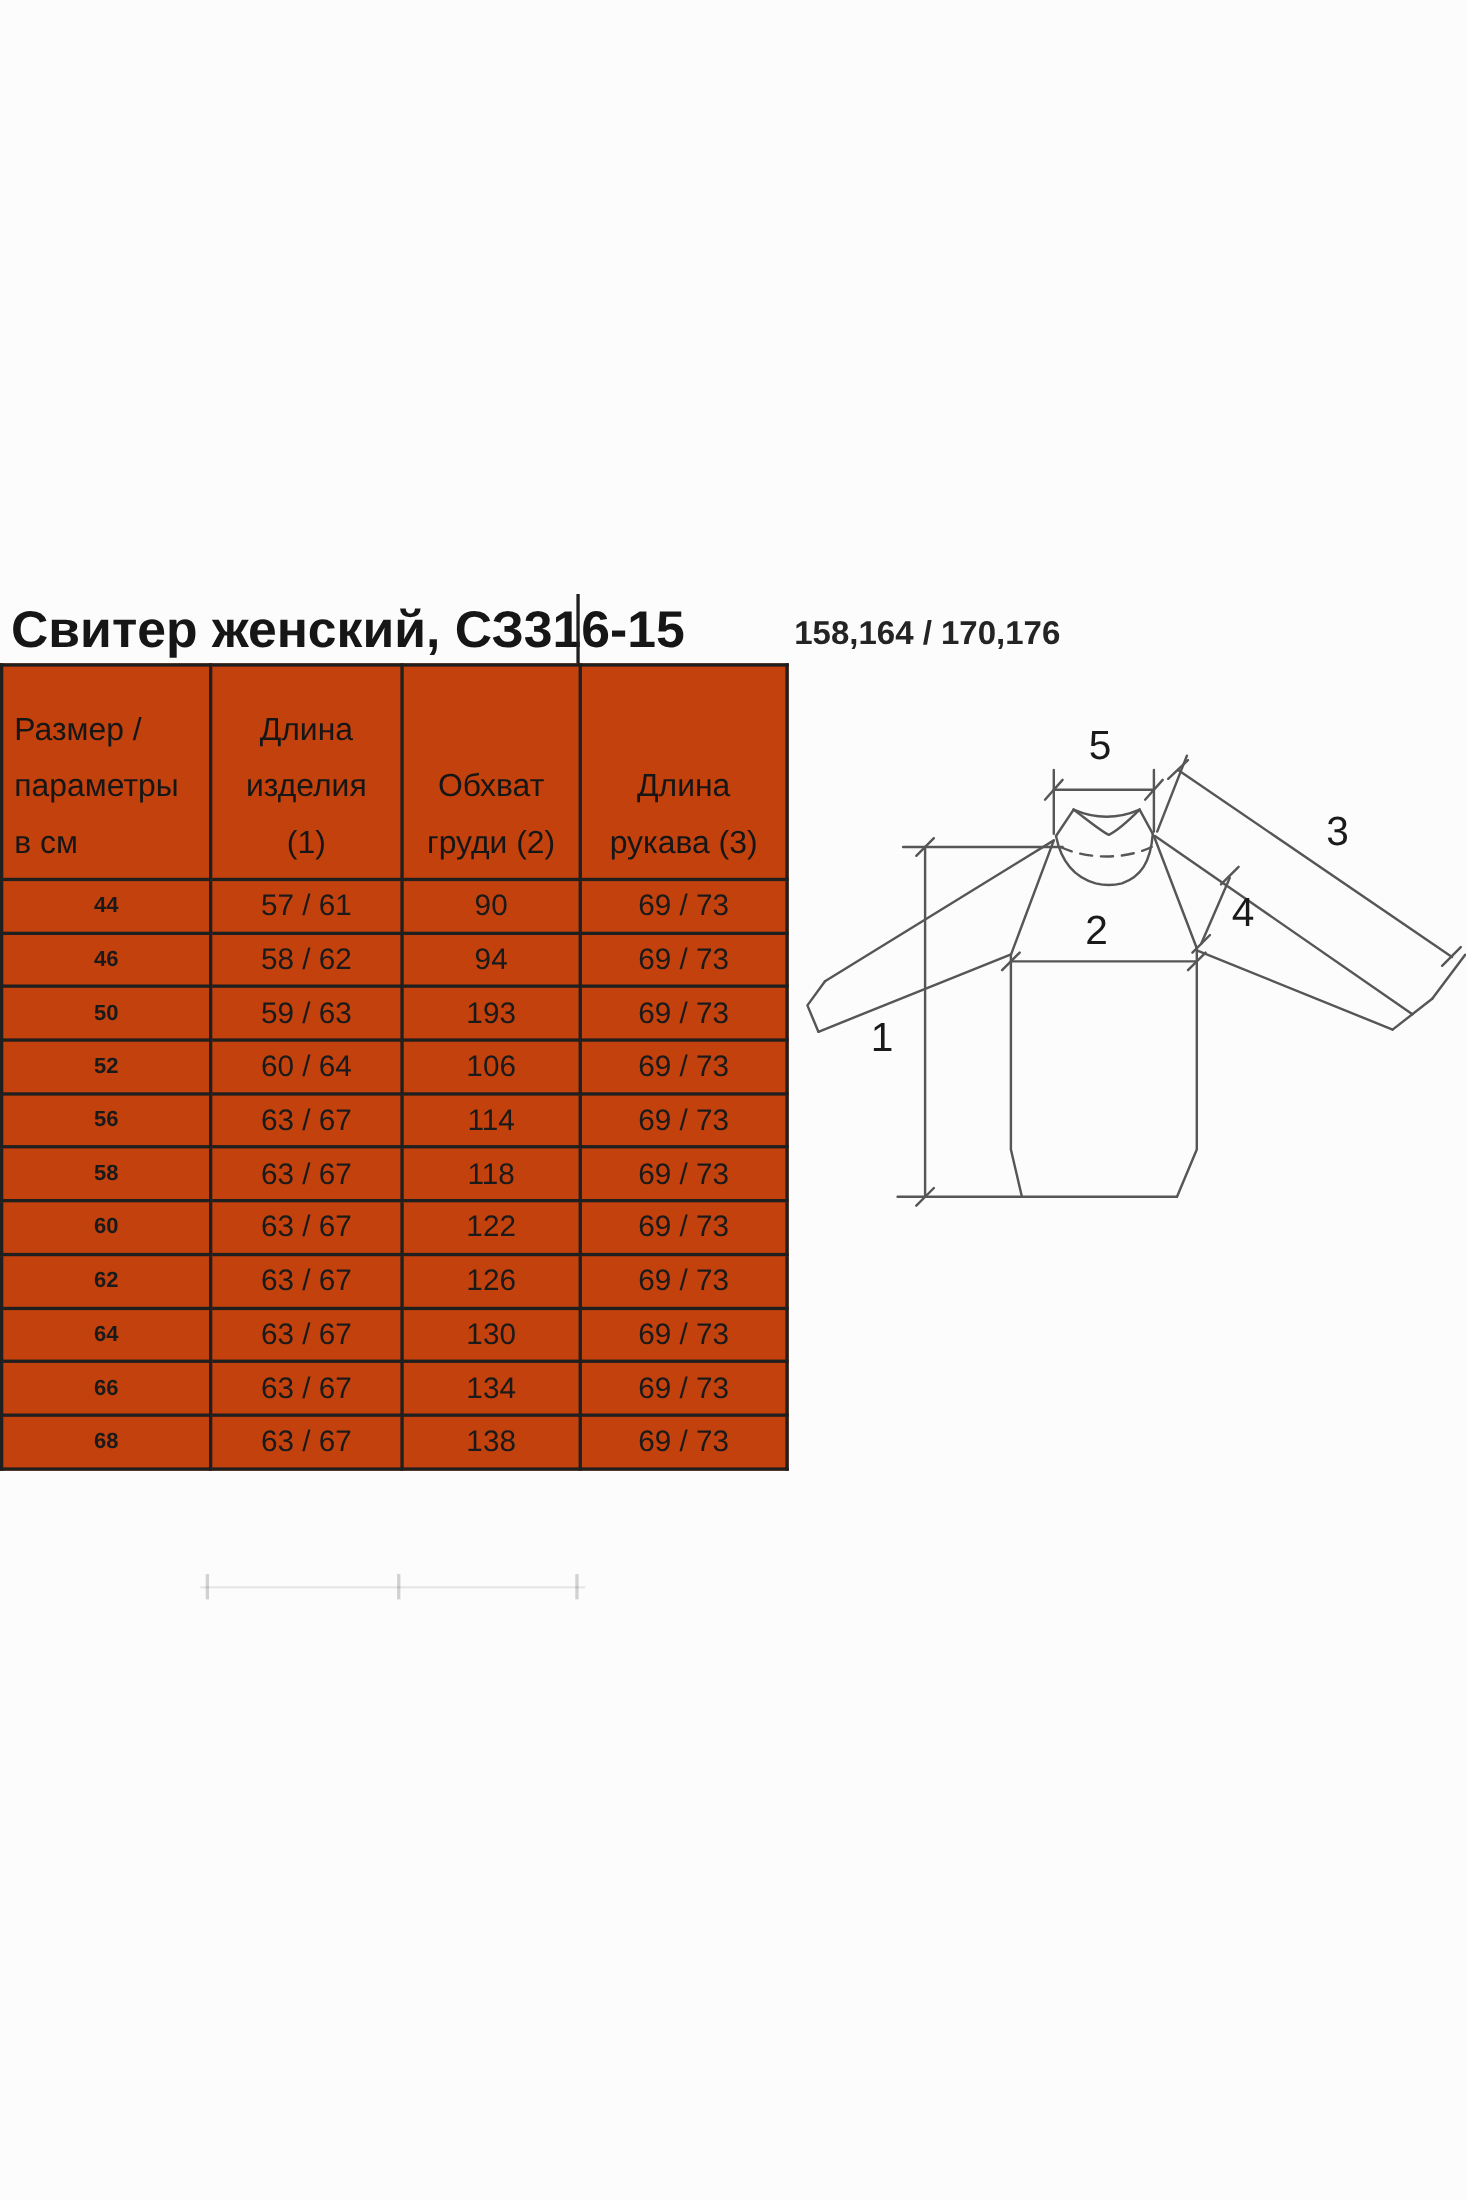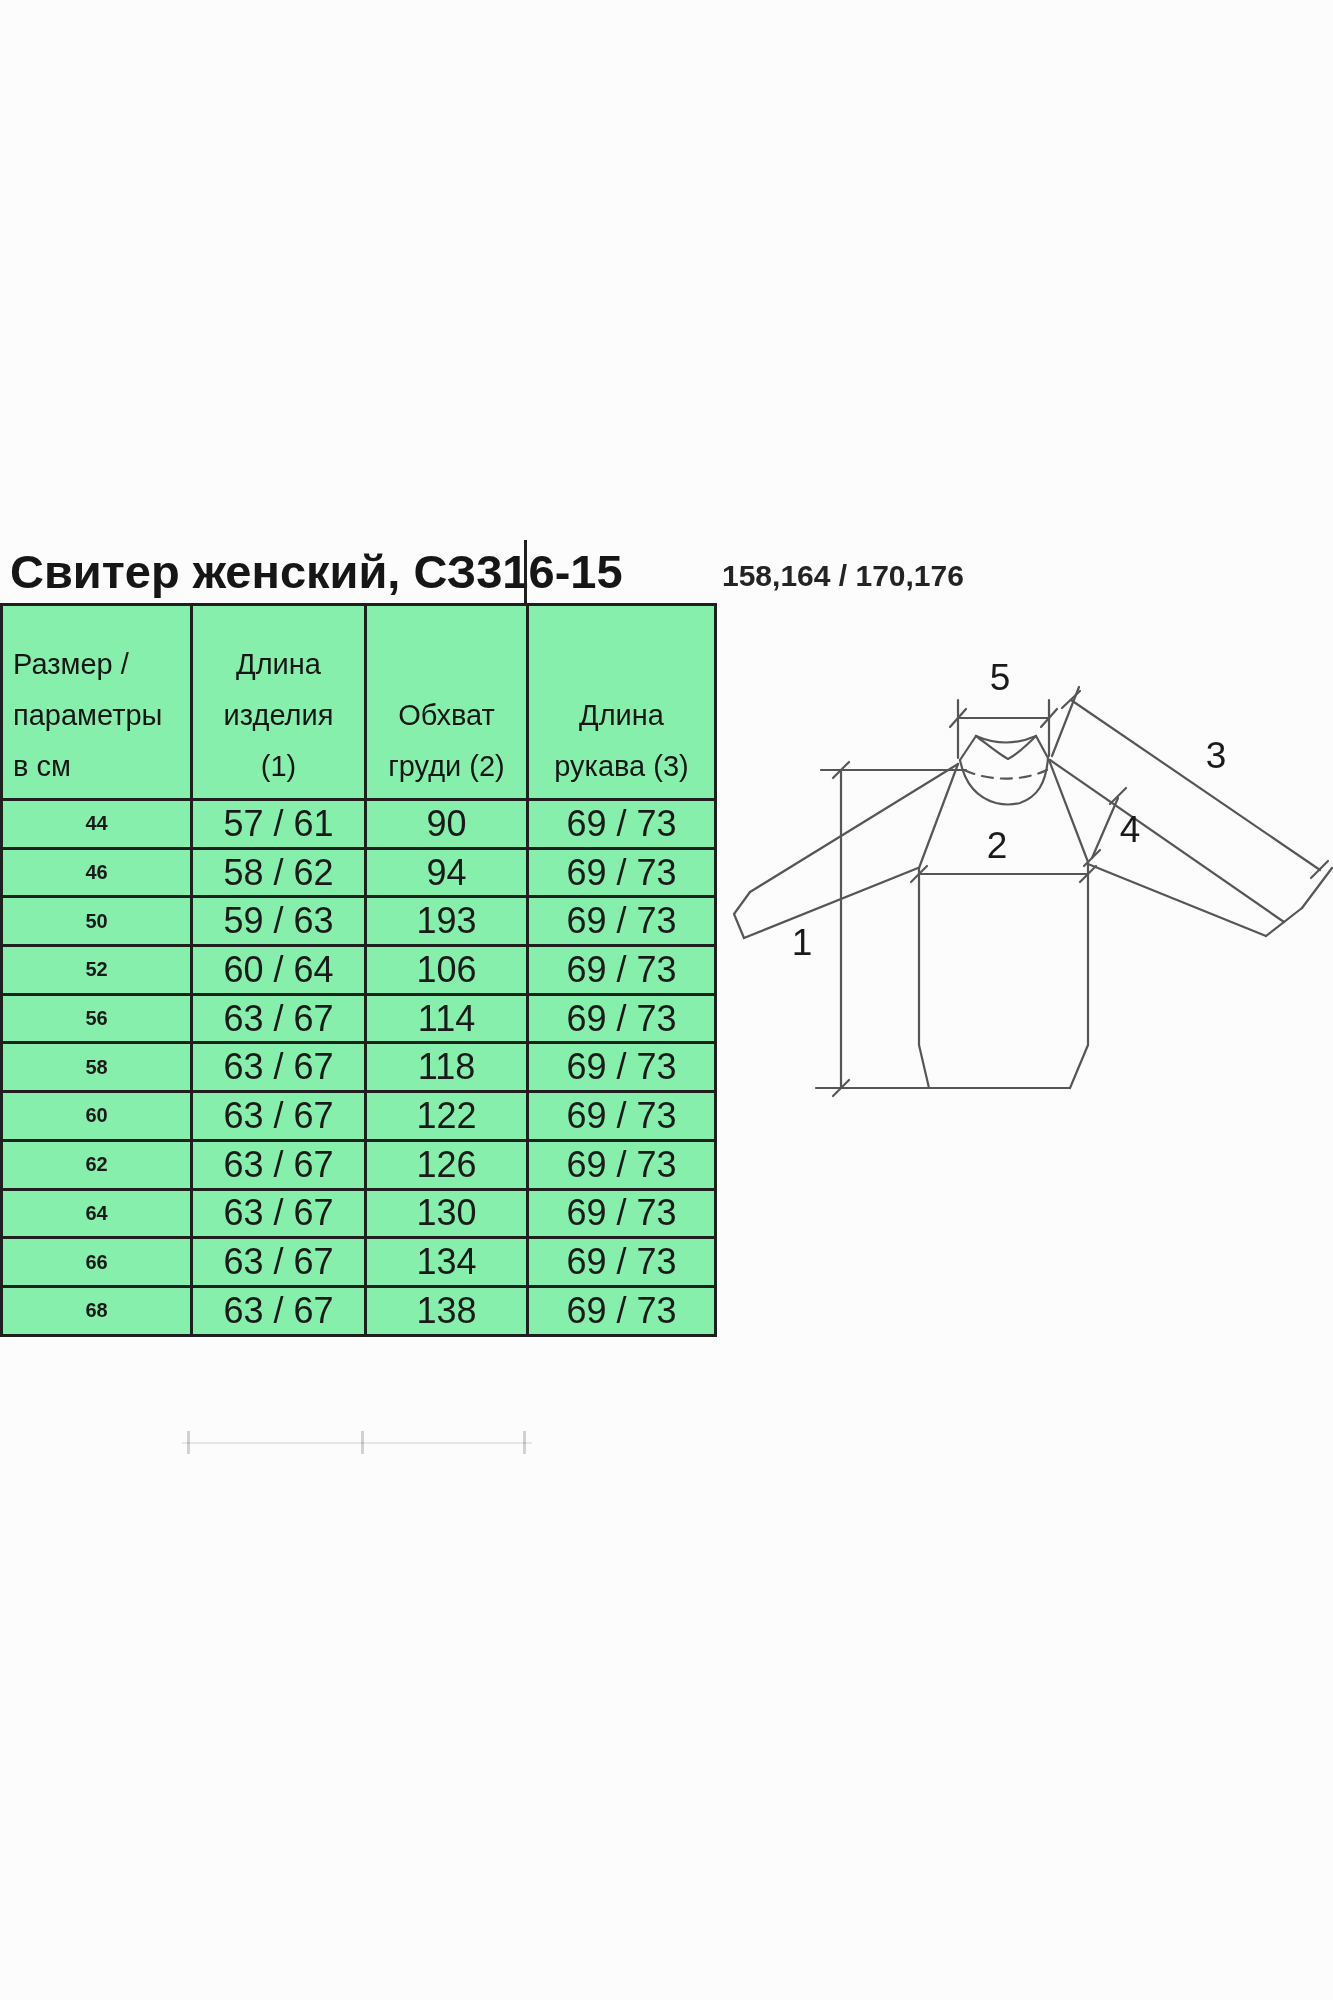--- a/index.html
+++ b/index.html
@@ -15,33 +15,33 @@
   .size-note {
     position:absolute; left:722px; top:556px;
     font-size:30px; line-height:40px; color:#242424; white-space:nowrap;font-weight:bold;
   }
   .title-divider {
     position:absolute; left:524px; top:540px; width:3px; height:66px; background:#1f1f1f;
   }
   table.size-table {
     position:absolute; left:0px; top:603px; width:714px;
     border-collapse:collapse; table-layout:fixed;
-    background:#86efac;
+    background:#c2410c;
   }
   .size-table th, .size-table td {
     border:3px solid #1f1f1f; padding:0; text-align:center; vertical-align:middle;
   }
   .size-table thead tr { height:195px; }
   .size-table th {
     font-weight:400; font-size:29px; line-height:51px;
     vertical-align:bottom; padding-bottom:6px; white-space:pre-line;text-align:center;
   }
   .size-table th.col-size { text-align:left; padding-left:10px; }
   .size-table tbody tr { height:48.7px; }
-  .size-table td { font-size:36px; color:#1a1a1a; }
+  .size-table td { font-size:27px; color:#1a1a1a; }
   .size-table td.size-col { font-weight:700; font-size:20px; }
   .ghost-v { position:absolute; top:1431px; width:3px; height:23px; background:rgba(40,40,40,0.20); }
   .ghost-h { position:absolute; left:182px; top:1442px; width:350px; height:2px; background:rgba(40,40,40,0.10); }
   svg.diagram { position:absolute; left:660px; top:600px; }
   svg.diagram path, svg.diagram line {
     fill:none; stroke:#565656; stroke-width:2.2; stroke-linecap:round; stroke-linejoin:round;
   }
   svg.diagram path.dashed { stroke-dasharray:11 8; }
   svg.diagram text {
     font-family:"Liberation Sans", sans-serif; font-size:37px; fill:#1a1a1a; text-anchor:middle;

